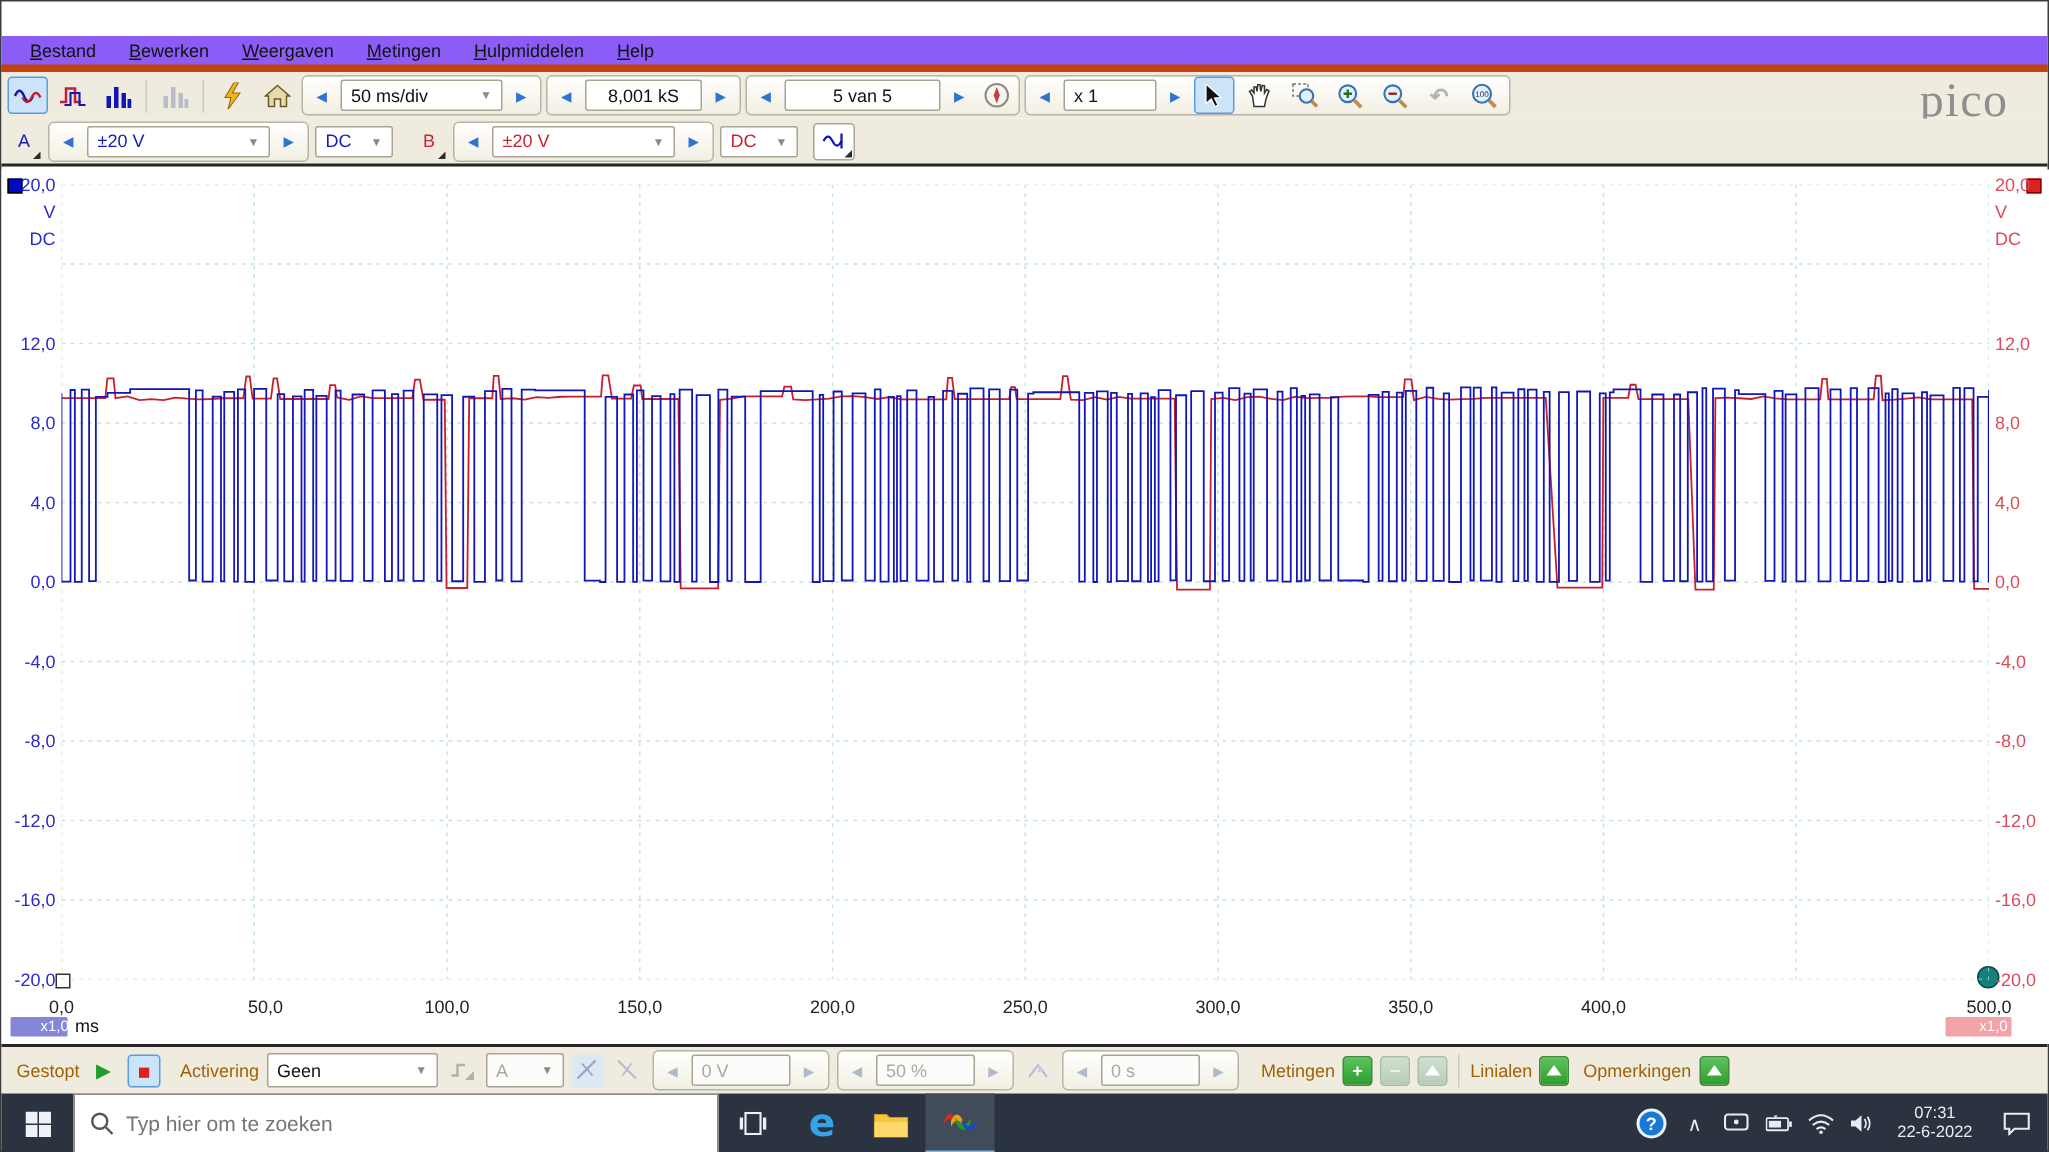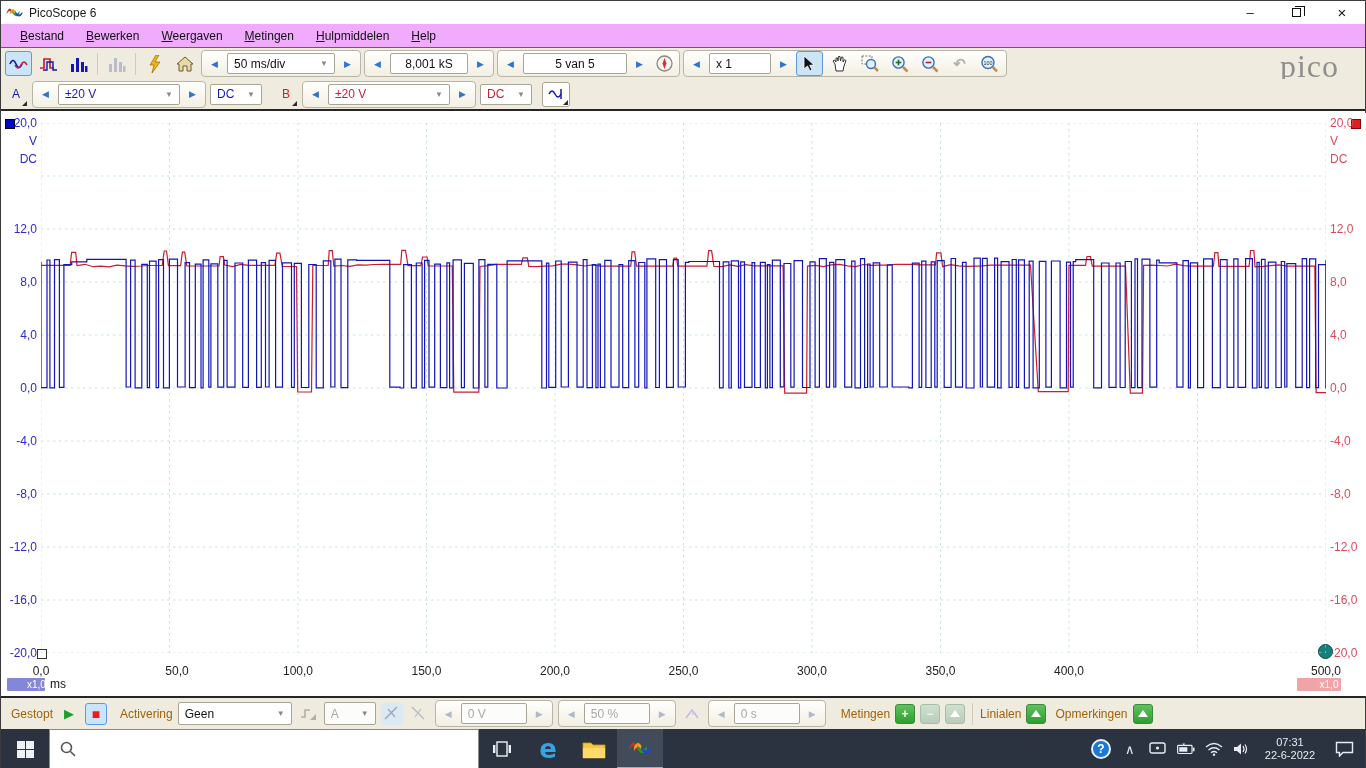--- a/index.html
+++ b/index.html
@@ -9,21 +9,21 @@
 
   
   .titlebar { position:absolute; top:0; left:0; width:100%; height:23px; background:#ffffff; display:flex; align-items:center; padding-left:5px; gap:6px; }
   .titlebar .title { color:#1a1a1a; font-size:12px; }
   .winbtns { margin-left:auto; display:flex; height:100%; }
   .winbtn { width:46px; height:100%; display:flex; align-items:center; justify-content:center; color:#111; font-size:13px; }
   .winbtn .restore { width:9px; height:9px; border:1px solid #111; position:relative; }
   .winbtn .restore:before { content:""; position:absolute; left:2px; top:-3px; width:9px; height:9px; border:1px solid #111; border-left:none; border-bottom:none; }
 
   
-  .menubar { position:absolute; top:23px; left:0; width:100%; height:24px; background:#f0abfc; border-bottom:1px solid #c2410c; display:flex; align-items:center; padding-left:8px; }
+  .menubar { position:absolute; top:23px; left:0; width:100%; height:24px; background:#8b5cf6; border-bottom:5px solid #c2410c; display:flex; align-items:center; padding-left:8px; }
   .menuitem { padding:3px 11px; color:#111; cursor:default; }
 
   
   .toolbar1 { position:absolute; top:47px; left:0; width:100%; height:31px; background:#efecdf; display:flex; align-items:center; gap:3px; padding-left:4px; }
   .toolbar2 { position:absolute; top:78px; left:0; width:100%; height:32px; background:#efecdf; border-bottom:2px solid #262626; display:flex; align-items:center; gap:4px; padding-left:3px; }
   .tbtn { width:27px; height:25px; border-radius:3px; display:flex; align-items:center; justify-content:center; border:1px solid transparent; }
   .tbtn.sel { background:#cbe4f8; border-color:#5a9ce0; }
   .vsep { width:1px; height:22px; background:#cfcbbb; margin:0 2px; }
   .group { display:flex; align-items:center; background:linear-gradient(#fffffd,#f2efe3); border:1px solid #b9b5a6; border-radius:4px; padding:1px 3px; gap:3px; height:27px; }
   .arrowbtn { width:19px; height:21px; display:flex; align-items:center; justify-content:center; color:#2f74d0; font-size:9px; border-radius:2px; }
@@ -70,36 +70,20 @@
   .tray { margin-left:auto; display:flex; align-items:center; gap:10px; padding-right:6px; }
   .tray .clock { text-align:center; font-size:11px; line-height:13px; padding:0 4px; }
   .trayicon { display:flex; align-items:center; justify-content:center; width:18px; }
   .helpdot { width:20px; height:20px; border-radius:50%; background:#1b79d6; border:2px solid #eaf2fb; color:#fff; font-weight:bold; font-size:12px; display:flex; align-items:center; justify-content:center; }
 </style>
 </head>
 <body>
 
 <div id="root">
 
-  <div class="titlebar">
-    <svg width="17" height="15" viewBox="0 0 24 20">
-      <path d="M1 10 Q5 0 9 8 L9 12 Q5 4 1 12 Z" fill="#d42a2a"></path>
-      <path d="M6 9 Q10 1 14 9 L14 13 Q10 5 6 13 Z" fill="#e8a21a"></path>
-      <path d="M9 10 Q14 20 19 11 L19 8 Q14 16 9 7 Z" fill="#1d9e2c"></path>
-      <path d="M13 11 Q18 20 23 12 L23 9 Q18 17 13 8 Z" fill="#1b48c8"></path>
-    </svg>
-    <span class="title">PicoScope 6</span>
-    <div class="winbtns">
-      <span class="winbtn">–</span>
-      <span class="winbtn">
-          <span class="restore"></span>
-        </span>
-      <span class="winbtn" style="font-size:15px">×</span>
-    </div>
-  </div>
 
   <div class="menubar">
     <span class="menuitem accel"><u>B</u>estand</span>
     <span class="menuitem accel"><u>B</u>ewerken</span>
     <span class="menuitem accel"><u>W</u>eergaven</span>
     <span class="menuitem accel"><u>M</u>etingen</span>
     <span class="menuitem accel"><u>H</u>ulpmiddelen</span>
     <span class="menuitem accel"><u>H</u>elp</span>
   </div>
 
@@ -412,20 +396,21 @@
           <rect x="9" y="0" width="8" height="8" fill="#eef2f6"></rect>
         <rect x="0" y="9" width="8" height="8" fill="#eef2f6"></rect>
           <rect x="9" y="9" width="8" height="8" fill="#eef2f6"></rect>
         </svg>
       </span>
     <div class="tb-search">
       <svg width="16" height="16" viewBox="0 0 16 16">
         <circle cx="6.5" cy="6.5" r="5" fill="none" stroke="#555" stroke-width="1.6"></circle>
         <line x1="10.5" y1="10.5" x2="15" y2="15" stroke="#555" stroke-width="1.6"></line>
         </svg>
+      <input placeholder="Typ hier om te zoeken" style="">
     </div>
     <span class="tb-app">
       <svg width="18" height="16" viewBox="0 0 18 16">
         <rect x="4" y="1" width="10" height="14" fill="none" stroke="#eef2f6" stroke-width="1.4"></rect>
         <rect x="0" y="4" width="2.4" height="8" fill="#eef2f6"></rect>
           <rect x="15.6" y="4" width="2.4" height="8" fill="#eef2f6"></rect>
         </svg>
       </span>
     <span class="tb-app">
       <span style="color:#35a3e8;font-size:26px;font-weight:bold;font-family:'DejaVu Sans',sans-serif;line-height:26px">e</span>

